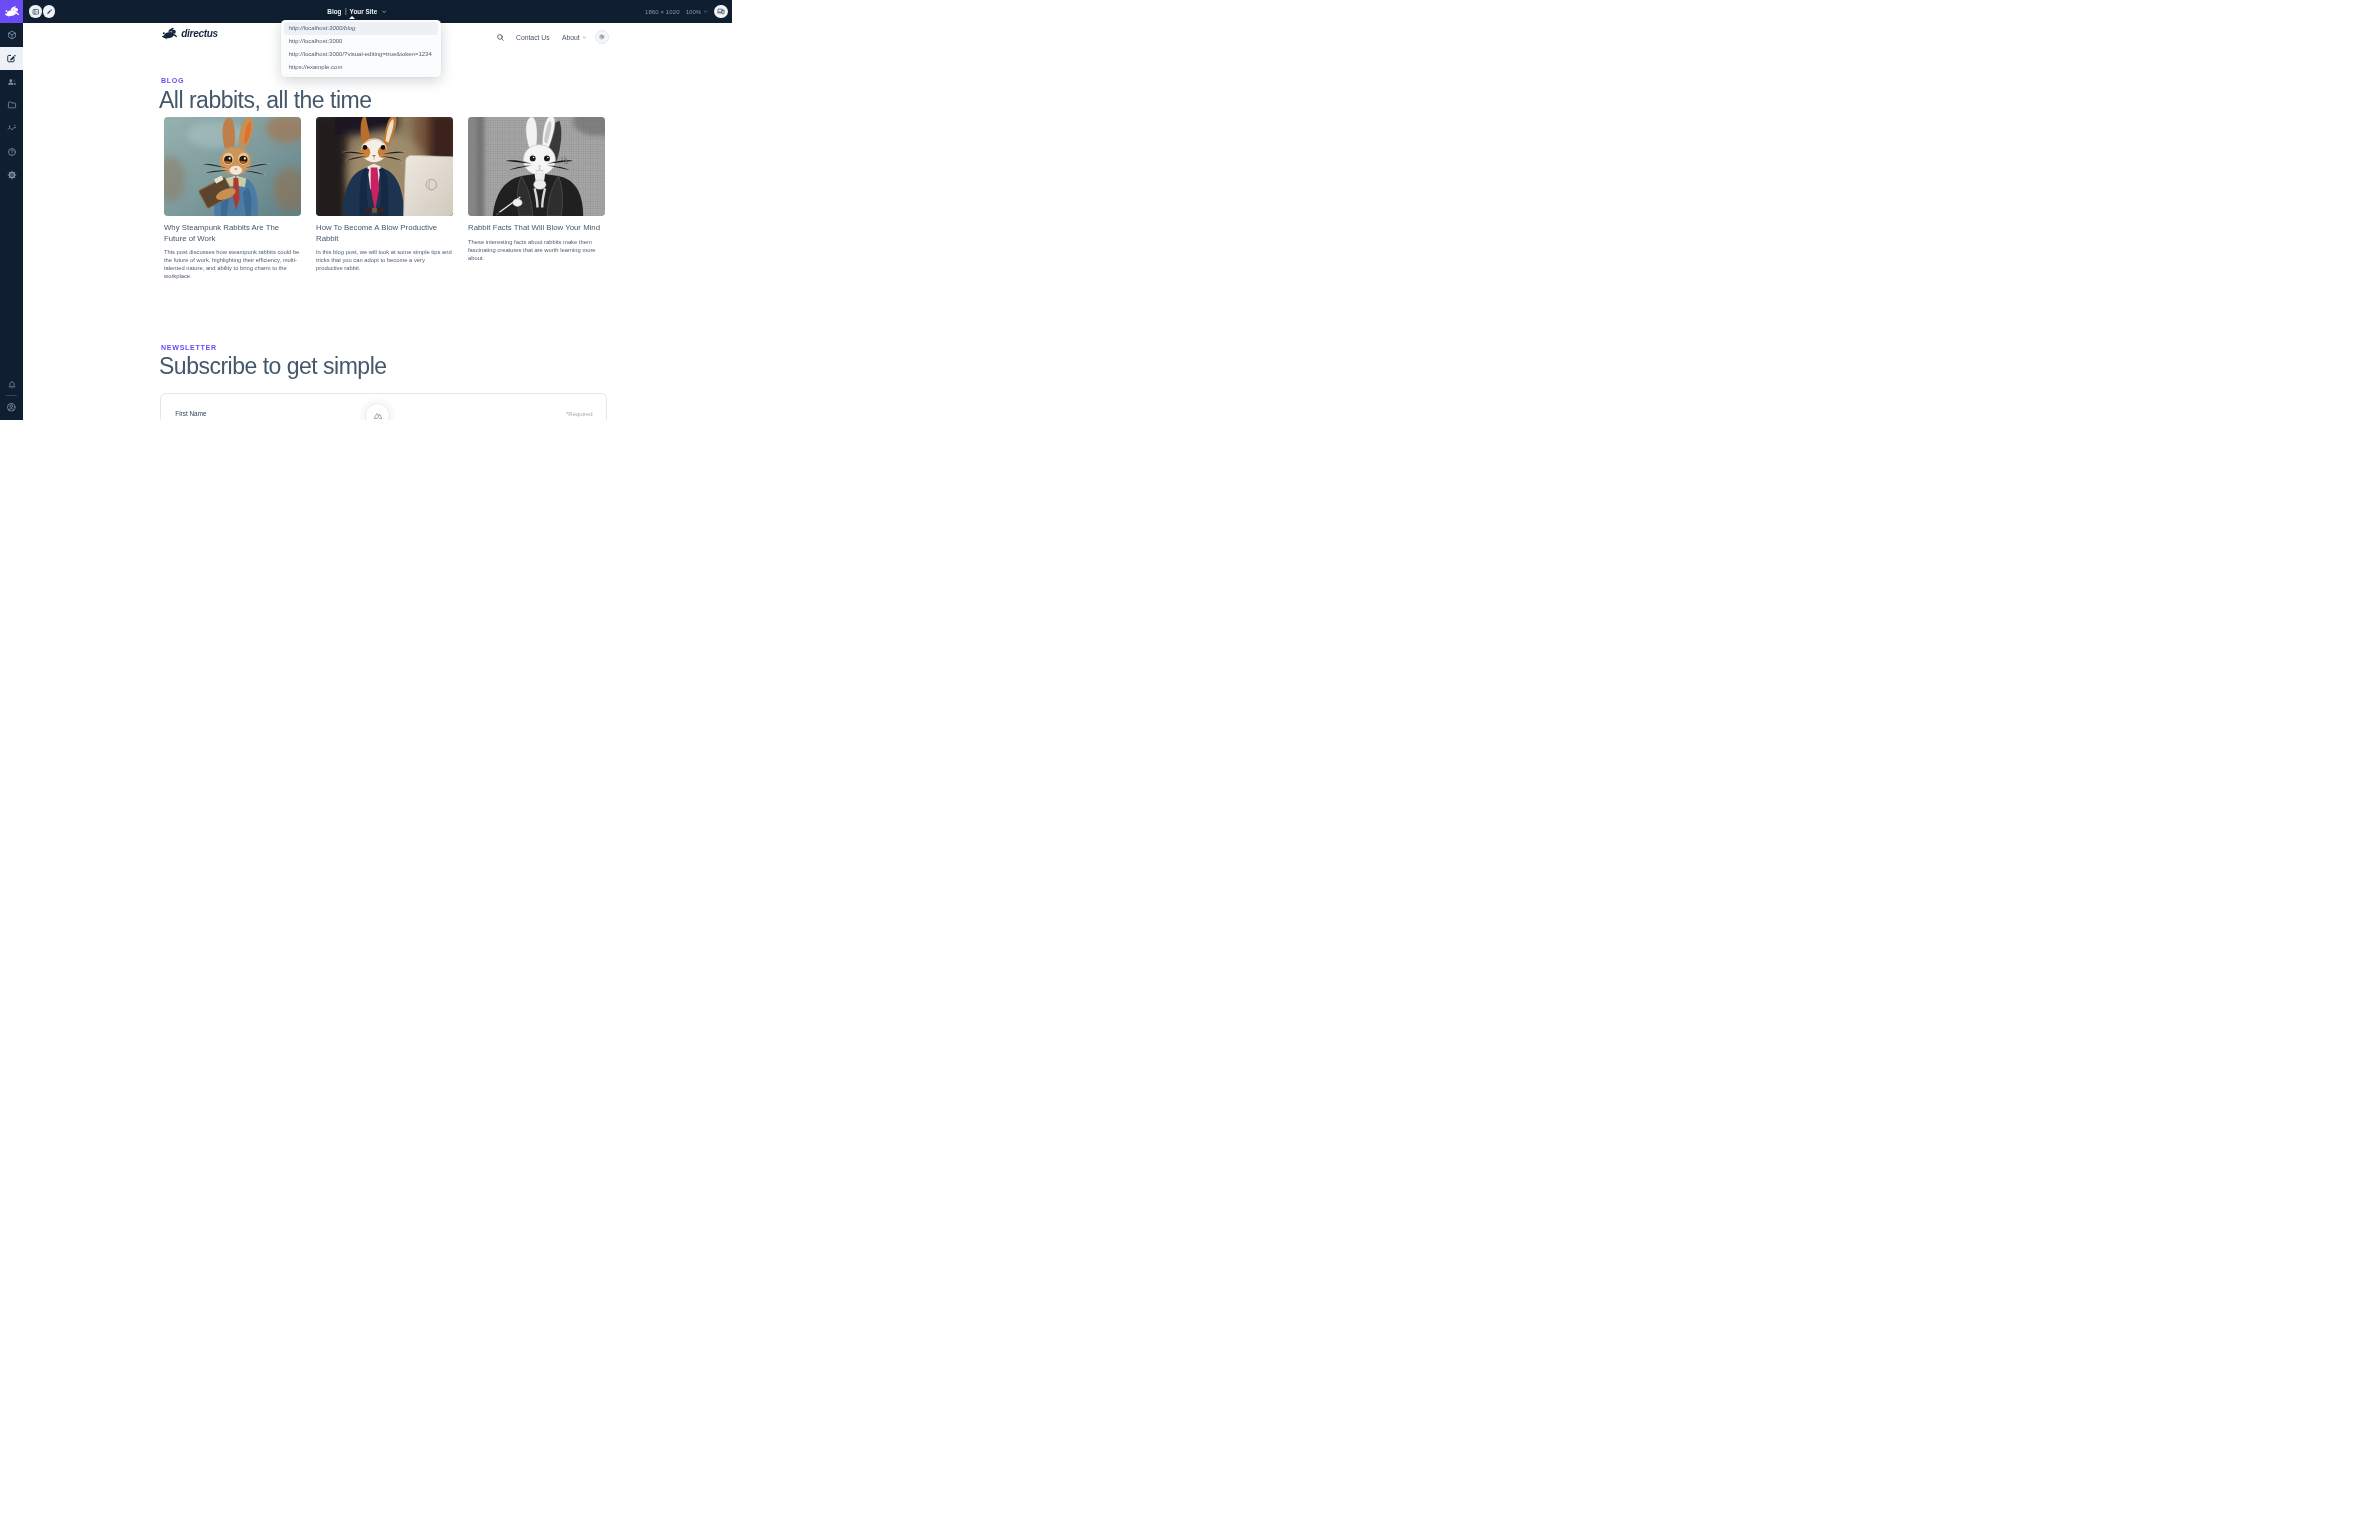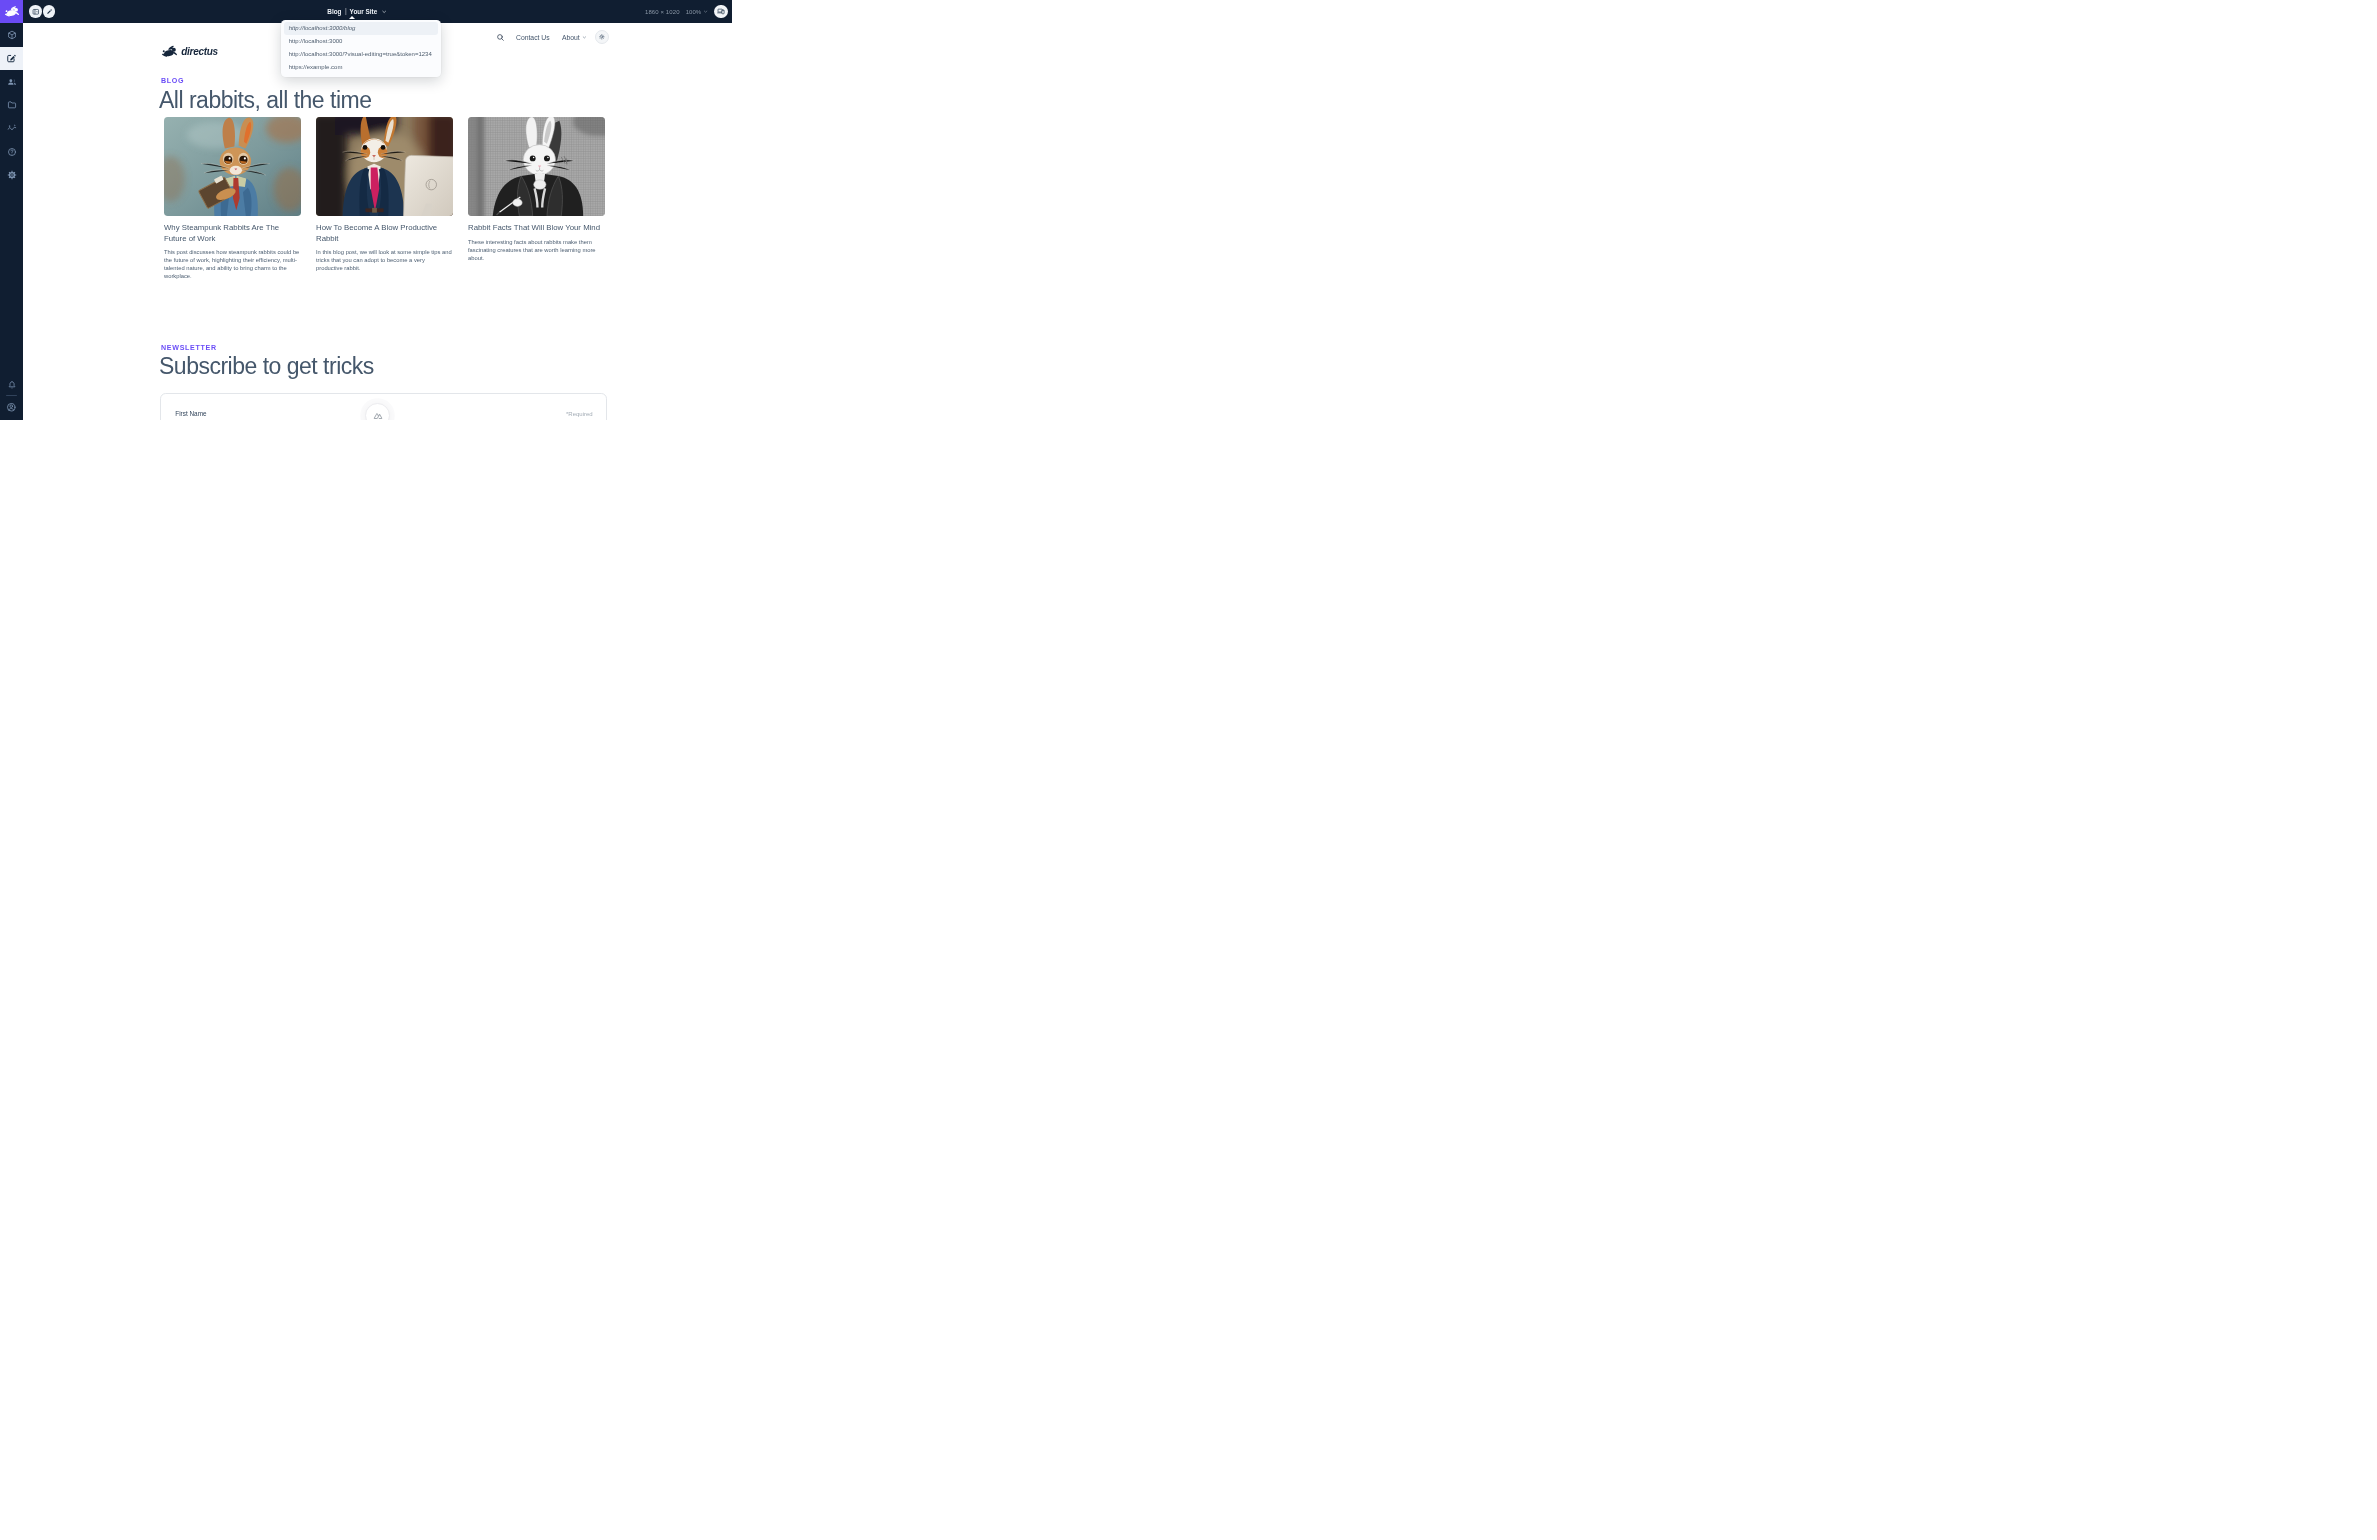--- a/index.html
+++ b/index.html
@@ -37,21 +37,21 @@
   .dropdown{position:absolute;left:281px;top:19.5px;width:154px;background:#FBFCFE;border-radius:4.3px;
     box-shadow:0 3.8px 13.3px rgba(10,20,35,.18),0 0 0 0.5px rgba(10,20,35,.04);padding:2.9px;z-index:40;}
   .dropdown:before{content:"";position:absolute;top:-3.3px;left:68px;width:0;height:0;
     border-left:3.8px solid transparent;border-right:3.8px solid transparent;border-bottom:3.8px solid #FBFCFE;}
   .dd-item{height:13px;line-height:13px;padding:0 4.8px;font-size:6px;color:#4E5D6E;
     border-radius:2.9px;cursor:pointer;white-space:nowrap;overflow:hidden;}
   .dd-item.active{background:#EDF1F6;font-style:italic;}
 
   
   .page{position:absolute;left:23px;top:23px;width:709px;height:397px;background:#fff;z-index:10;}
-  .site-logo{position:absolute;left:137px;top:22px;display:flex;align-items:center;gap:3.3px;cursor:pointer;}
+  .site-logo{position:absolute;left:137px;top:4px;display:flex;align-items:center;gap:3.3px;cursor:pointer;}
   .wordmark{font-style:italic;font-weight:bold;font-size:10px;letter-spacing:-0.3px;color:#16263B;}
   .nav-link{position:absolute;top:10.5px;font-size:6.8px;color:#42546A;cursor:pointer;}
   .nav-about{display:flex;align-items:center;gap:1.9px;}
   .theme-btn{position:absolute;left:572px;top:7.1px;width:14.3px;height:14.3px;border-radius:50%;
     background:#F4F6F8;border:0.5px solid #E4E8EC;color:#3E5065;display:flex;align-items:center;
     justify-content:center;cursor:pointer;box-sizing:border-box;}
   .search-btn{position:absolute;left:473px;top:9.5px;color:#16263B;cursor:pointer;}
 
   .eyebrow{font-size:7.1px;font-weight:bold;letter-spacing:0.7px;color:#6A4DF7;}
   .h1{font-size:23px;font-weight:500;letter-spacing:-0.5px;color:#45576B;line-height:24px;}
@@ -457,21 +457,21 @@
           <path d="M66 200 l-6 6" stroke="#4A4A4A" stroke-width="2.6"></path>
           <ellipse cx="104" cy="180" rx="10" ry="8" fill="#F1F1F1" stroke="#ABABAB"></ellipse>
         </g>
       </svg>
     </div>
     <div class="card-title nowrap">Rabbit Facts That Will Blow Your Mind</div>
     <div class="card-desc">These interesting facts about rabbits make them fascinating creatures that are worth learning more about.</div>
   </div>
 
   <div class="abs eyebrow" style="left:138px;top:321px">NEWSLETTER</div>
-  <div class="abs h1" style="left:136px;top:331px">Subscribe to get tricks</div>
+  <div class="abs h1" style="left:136px;top:331px">Subscribe to get simple</div>
 
   <div class="form-card">
     <span class="form-label">First Name</span>
     <span class="form-required">*Required</span>
   </div>
 
   <div class="nuxt-badge">
     <span>
       <svg width="12.4" height="12.4" viewBox="0 0 24 24" fill="#A4AAB1">
         <path d="M14.6 19.2h6.2c.2 0 .39-.05.56-.15.17-.1.31-.24.41-.41.1-.17.15-.36.15-.56 0-.2-.05-.39-.15-.56l-4.16-7.25a1.13 1.13 0 0 0-.41-.41 1.12 1.12 0 0 0-.56-.15c-.2 0-.39.05-.56.15-.17.1-.31.24-.41.41l-1.06 1.86-2.08-3.64a1.13 1.13 0 0 0-.41-.41 1.12 1.12 0 0 0-.57-.15c-.2 0-.39.05-.56.15-.17.1-.31.24-.41.41L5.42 17.52c-.1.17-.15.36-.15.56 0 .2.05.39.15.56.1.17.24.31.41.41.17.1.36.15.56.15h3.89c1.54 0 2.68-.68 3.46-2l1.9-3.3 1.02-1.77 3.06 5.32h-4.08l-1.04 1.75Zm-4.38-1.77H7.5l4.06-7.07 2.03 3.54-1.36 2.37c-.52.86-1.11 1.16-2.01 1.16Z"></path>

